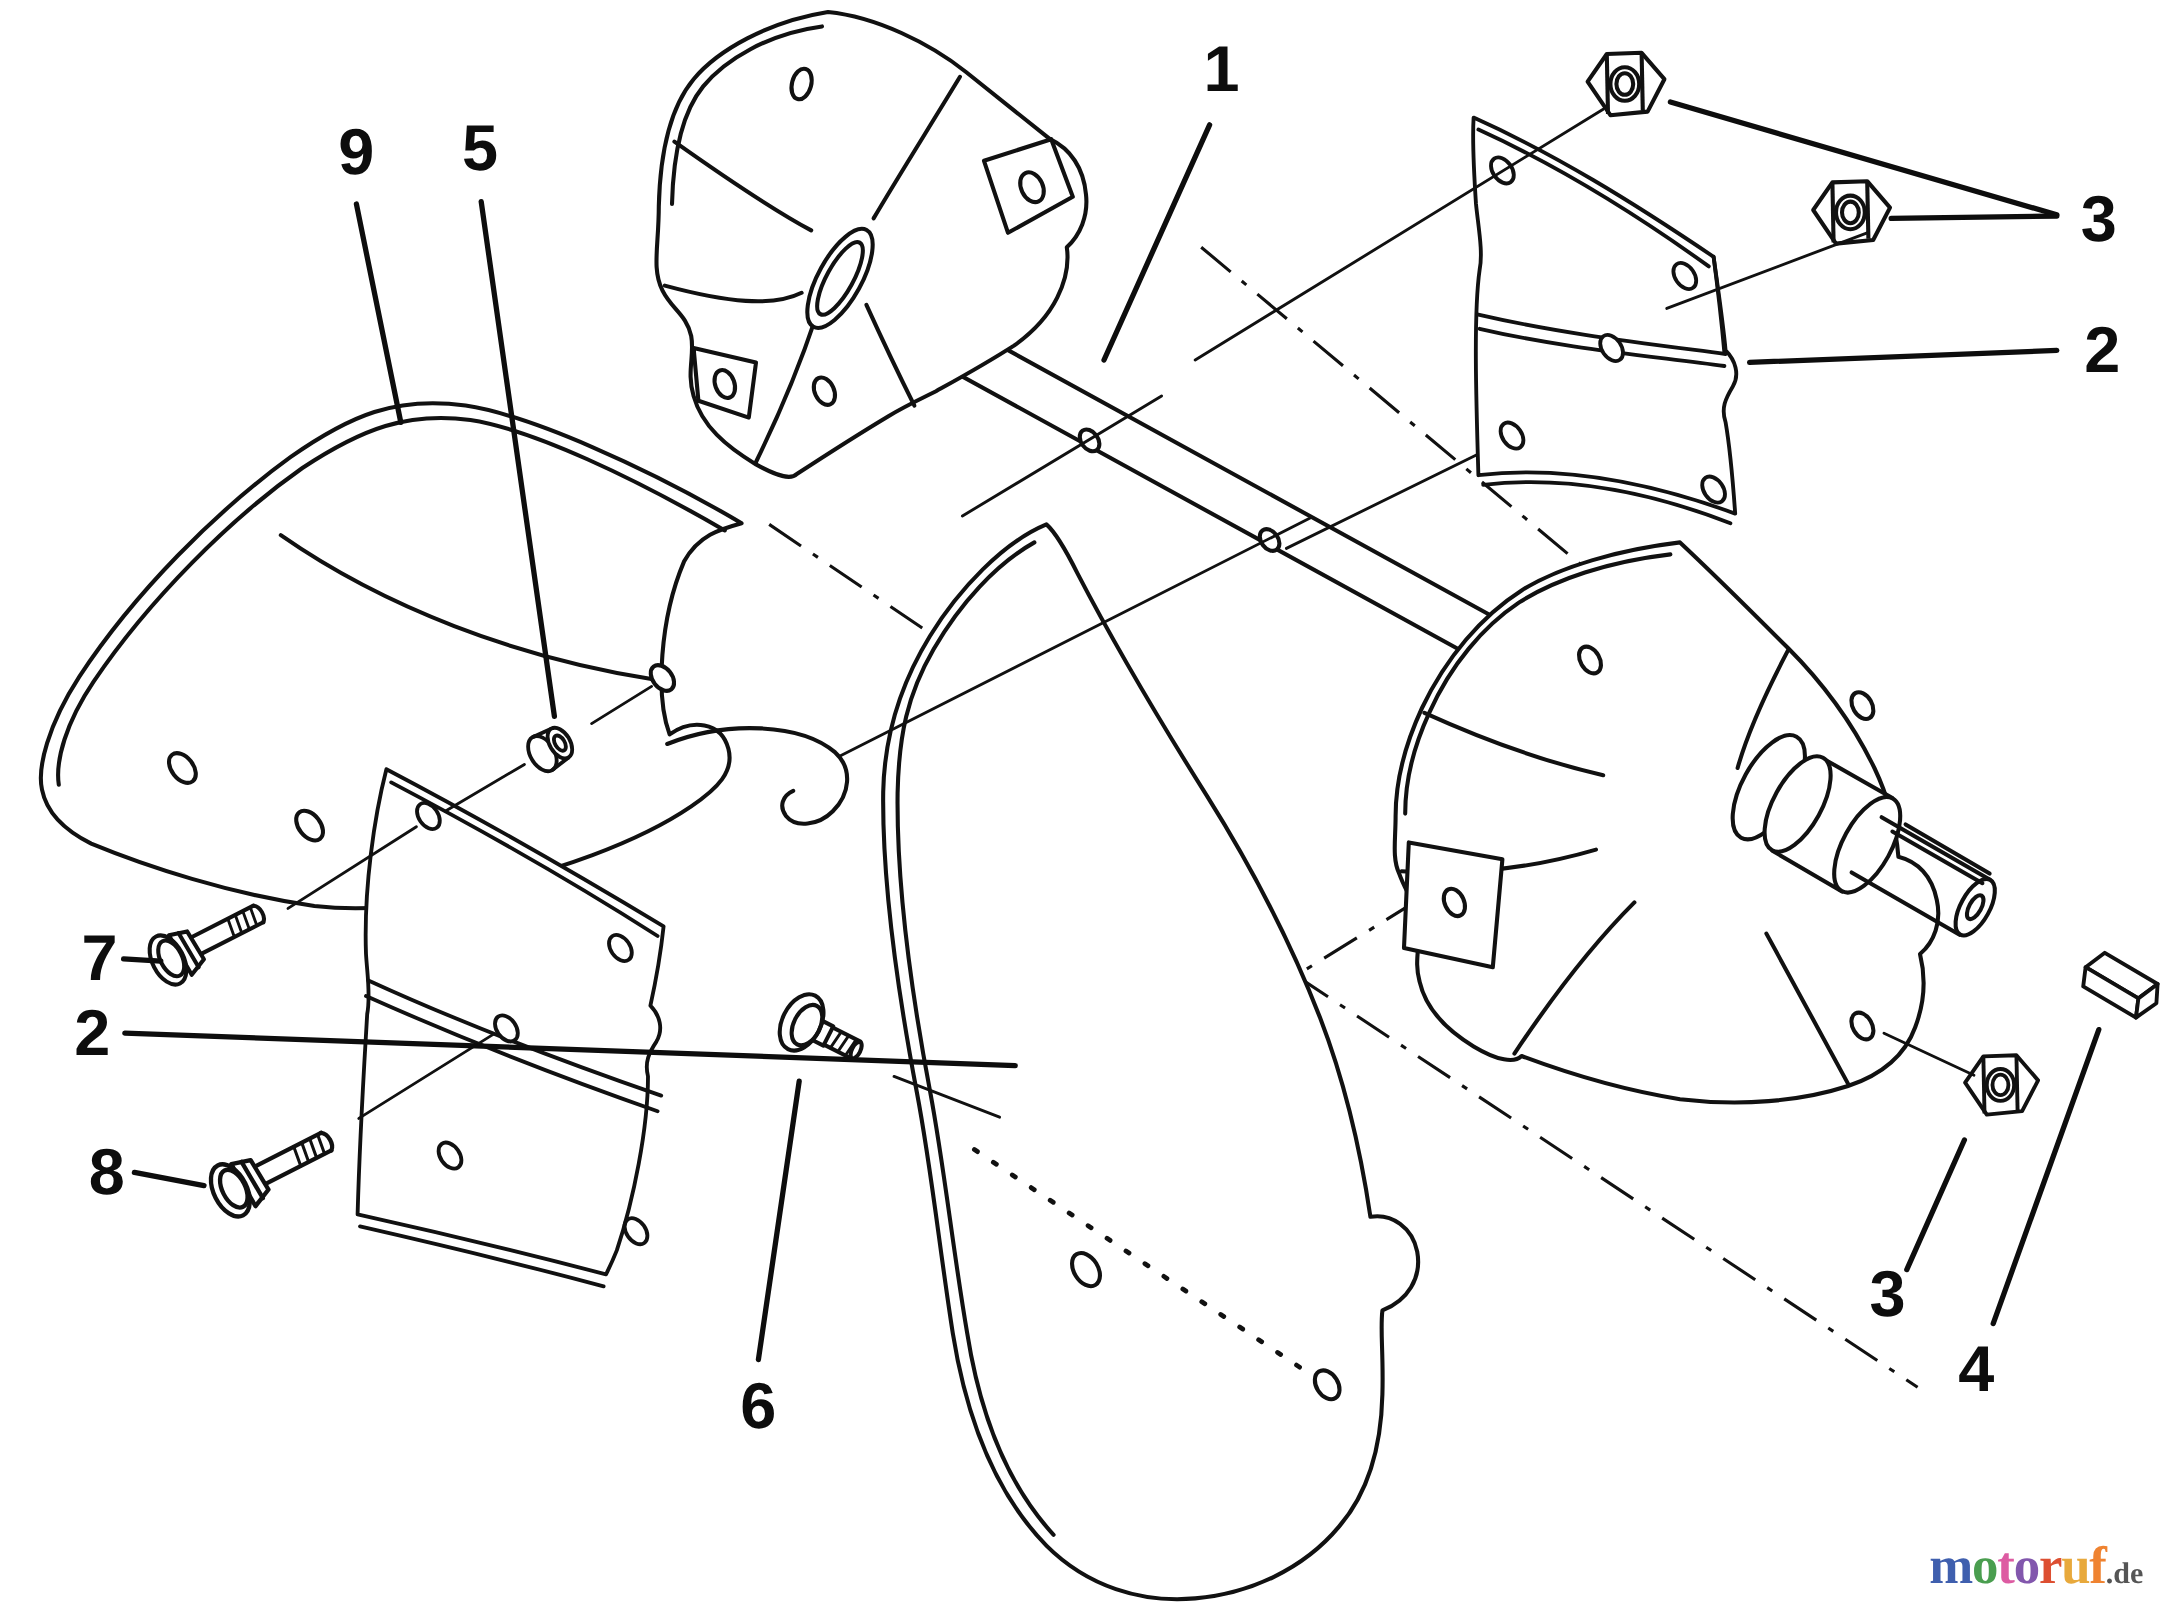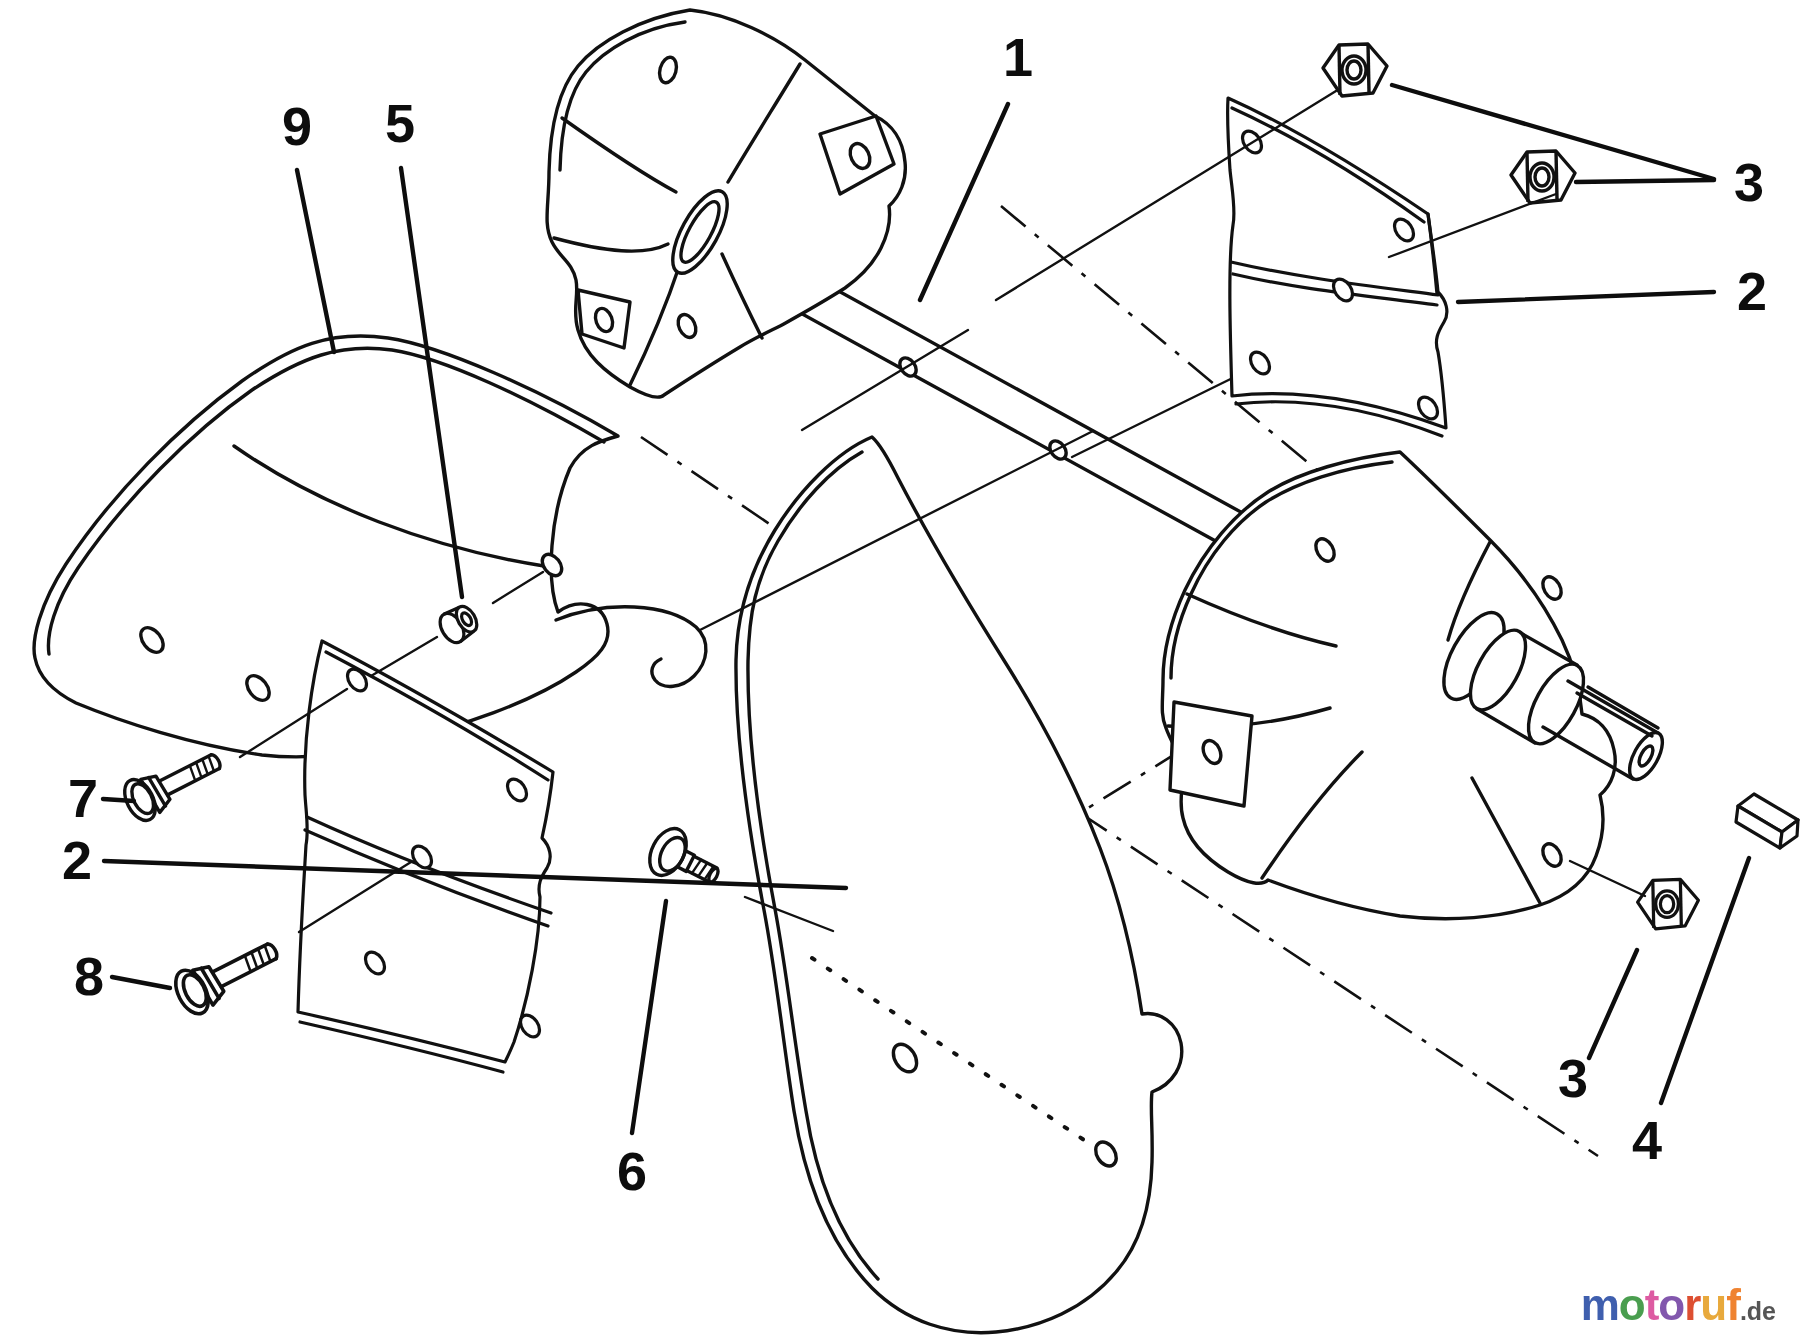--- a/index.html
+++ b/index.html
@@ -1,21 +1,21 @@
 <!DOCTYPE html>
 <html><head>
 <meta charset="utf-8">
 <style>
   html,body{margin:0;padding:0;background:#fff;}
   #stage{position:relative;width:1800px;height:1335px;background:#ffffff;overflow:hidden;
          font-family:"Liberation Sans",sans-serif;}
   #stage svg{position:absolute;left:0;top:0;}
   .callout{font-family:"Liberation Sans",sans-serif;font-weight:bold;font-size:54px;fill:#0d0d0d;}
-  #watermark{position:absolute;right:24px;bottom:8px;
-             font-family:Liberation Sans, sans-serif;font-weight:700;
+  #watermark{position:absolute;right:14px;bottom:8px;
+             font-family:Liberation Serif, serif;font-weight:700;
              font-size:44px;line-height:1;letter-spacing:-1px;user-select:none;}
   #watermark .wm-suffix{font-size:25px;font-weight:700;letter-spacing:0;}
 </style>
 </head>
 <body>
 
 <div id="stage">
 <svg width="1800" height="1335" viewBox="0 0 1800 1335">
 
   <rect x="0" y="0" width="1800" height="1335" fill="#ffffff"></rect>

